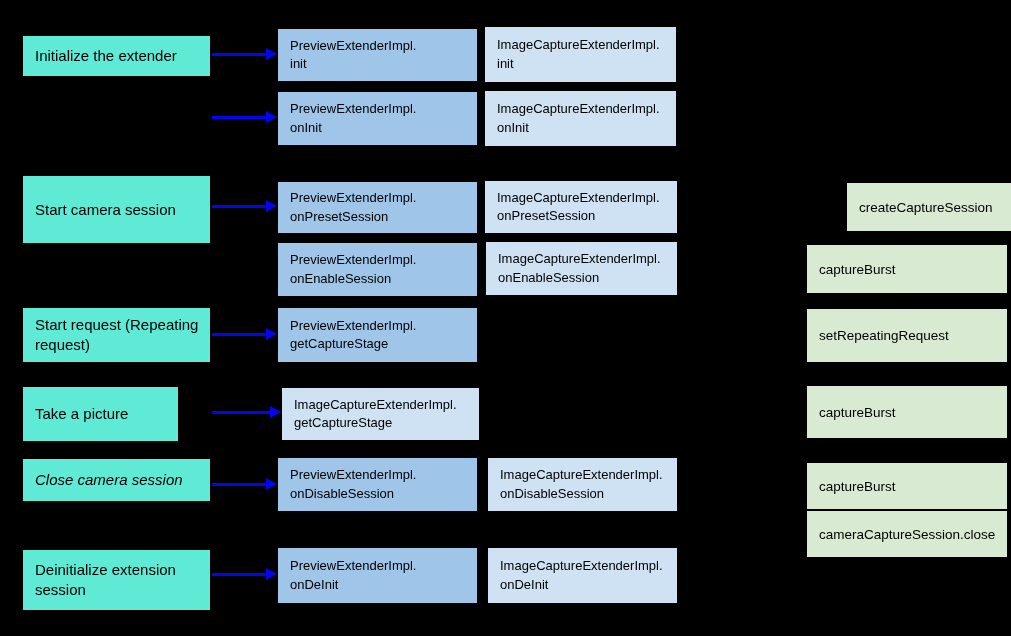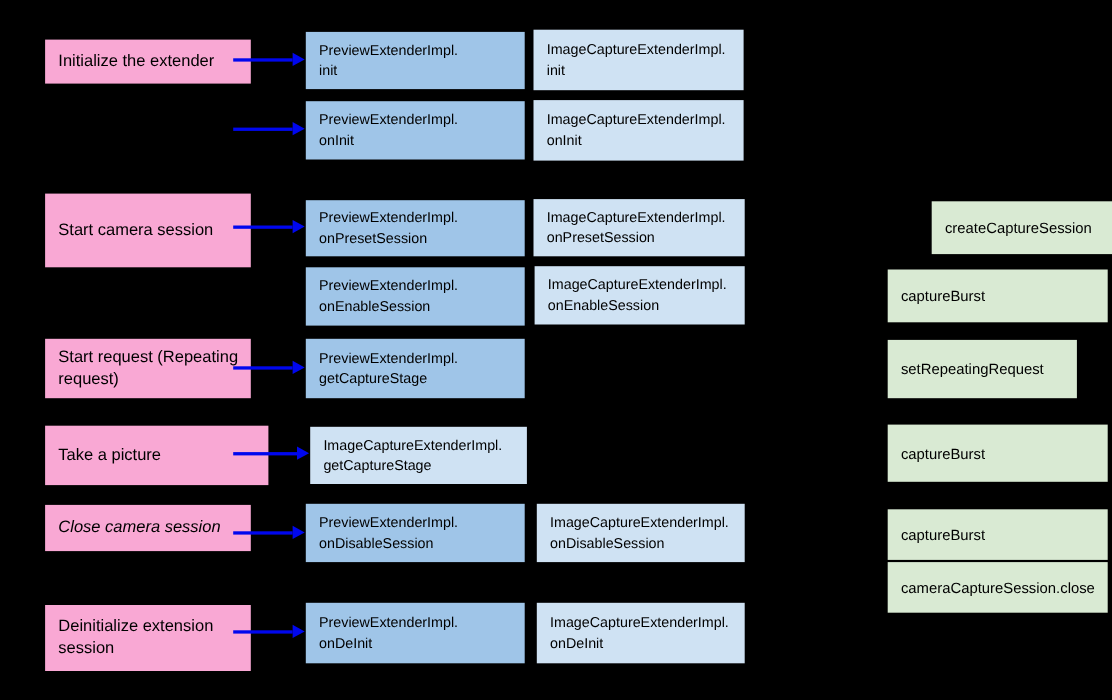--- a/index.html
+++ b/index.html
@@ -18,24 +18,23 @@
   .box {
     position: absolute;
     box-sizing: border-box;
     display: flex;
     flex-direction: column;
     justify-content: center;
     color: #000000;
     padding: 0 8px 0 12px;
   }
   .step {
-    background: #f9a8d4;
+    background: #5eead4;
     font-size: 15px;
     line-height: 1.32;
-    margin-left: 18px;
   }
   .preview {
     background: #9fc5e8;
     font-size: 13px;
     line-height: 1.4;
   }
   .imagecapture {
     background: #cfe2f3;
     font-size: 13px;
     line-height: 1.4;
@@ -71,21 +70,21 @@
 
   <div class="box step" style="left:23px; top:36px; width:187px; height:40px;">
     <span>Initialize the extender</span>
   </div>
   <div class="box step" style="left:23px; top:176px; width:187px; height:67px;">
     <span>Start camera session</span>
   </div>
   <div class="box step" style="left:23px; top:308px; width:187px; height:54px;">
     <span>Start request (Repeating request)</span>
   </div>
-  <div class="box step" style="left:23px; top:387px; width:203px; height:54px;">
+  <div class="box step" style="left:23px; top:387px; width:155px; height:54px;">
     <span>Take a picture</span>
   </div>
   <div class="box step" style="left:23px; top:459px; width:187px; height:42px;font-style:italic;">
     <span>Close camera session</span>
   </div>
   <div class="box step" style="left:23px; top:550px; width:187px; height:60px;">
     <span>Deinitialize extension session</span>
   </div>
 
   <div class="arrow" style="left:212px; top:53px; width:54px;"></div>
@@ -153,21 +152,21 @@
     <span>ImageCaptureExtenderImpl.</span>
     <span class="method-line">onDeInit</span>
   </div>
 
   <div class="box camera2" style="left:807px; top:183px; width:200px; height:48px;margin-left:40px;">
     <span>createCaptureSession</span>
   </div>
   <div class="box camera2" style="left:807px; top:245px; width:200px; height:48px;">
     <span>captureBurst</span>
   </div>
-  <div class="box camera2" style="left:807px; top:309px; width:172px; height:53px;">
+  <div class="box camera2" style="left:807px; top:309px; width:200px; height:53px;">
     <span>setRepeatingRequest</span>
   </div>
   <div class="box camera2" style="left:807px; top:386px; width:200px; height:52px;">
     <span>captureBurst</span>
   </div>
   <div class="box camera2" style="left:807px; top:463px; width:200px; height:46px;">
     <span>captureBurst</span>
   </div>
   <div class="box camera2" style="left:807px; top:511px; width:200px; height:46px;">
     <span>cameraCaptureSession.close</span>

